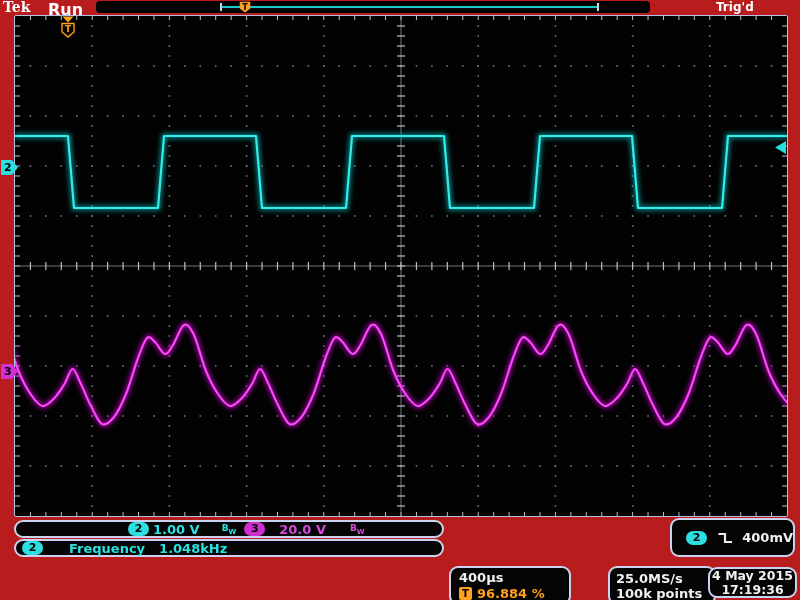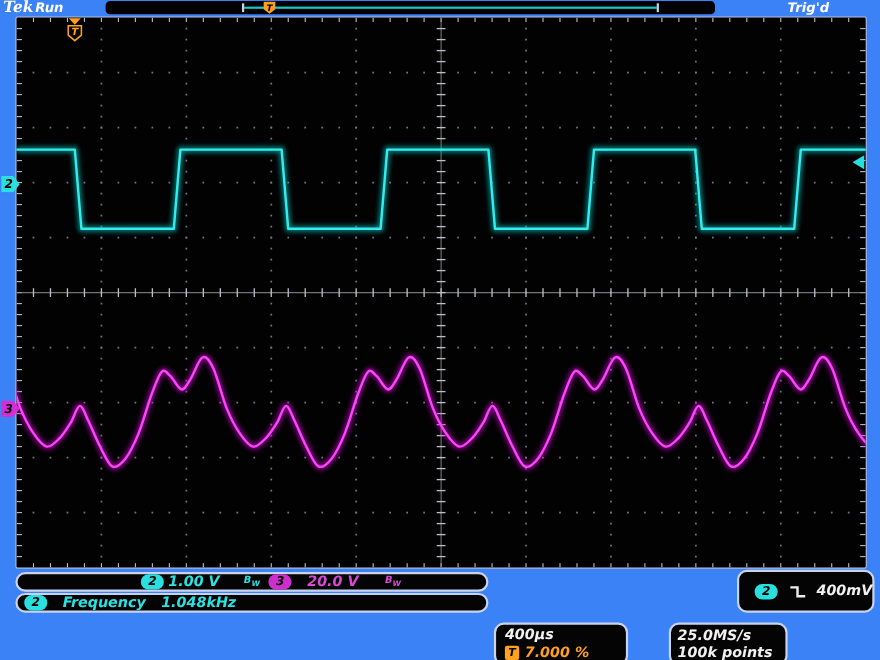--- a/index.html
+++ b/index.html
@@ -1,21 +1,21 @@
 <!DOCTYPE html>
 <html><head>
 <meta charset="utf-8">
 <style>
   html,body{margin:0;padding:0;background:#222;}
-  #screen{position:relative;width:800px;height:600px;background:#3b82f6;overflow:hidden;
-          font-family:"DejaVu Sans","Liberation Sans",sans-serif;font-style:italic;}
+  #screen{position:relative;width:800px;height:600px;background:#b91c1c;overflow:hidden;
+          font-family:"DejaVu Sans","Liberation Sans",sans-serif;}
   
   .tek-logo{position:absolute;left:3px;top:-1px;font-family:"DejaVu Serif","Liberation Serif",serif;
             font-weight:bold;font-size:14px;color:#fff;}
-  .acq-status{position:absolute;left:32px;top:0px;font-size:12px;font-weight:bold;color:#fff;}
+  .acq-status{position:absolute;left:48px;top:0px;font-size:16px;font-weight:bold;color:#fff;}
   .trig-status{position:absolute;left:716px;top:0px;font-size:12px;font-weight:bold;color:#fff;}
   .record-bar{position:absolute;left:96px;top:1px;width:554px;height:12px;background:#010101;border-radius:4px;}
   .rec-line{position:absolute;top:5px;height:2px;background:#17c9c9;}
   .rec-bracket{position:absolute;top:2px;width:2px;height:8px;background:#c9d2e8;}
   .rec-t{position:absolute;top:0px;}
   
   .graticule{position:absolute;left:14px;top:15px;width:772px;height:500px;background:#020202;
              border:1px solid #b4c0e4;border-radius:2px;}
   .graticule svg{position:absolute;left:0;top:0;}
   
@@ -1178,39 +1178,43 @@
     <span class="badge badge-ch2" style="margin-left:112px">2</span>
     <span class="txt cyan" style="margin-left:4px">1.00 V</span>
     <span class="bw cyan" style="margin-left:22px"><span>B</span><sub>W</sub></span>
     <span class="badge badge-ch3" style="margin-left:8px">3</span>
     <span class="txt mag" style="margin-left:14px">20.0 V</span>
     <span class="bw mag" style="margin-left:24px"><span>B</span><sub>W</sub></span>
   </div>
 
   <div class="bar meas-bar">
     <span class="badge badge-ch2" style="margin-left:6px">2</span>
-    <span class="txt cyan" style="margin-left:14px">Frequency</span>
+    <span class="txt cyan" style="margin-left:26px">Frequency</span>
     <span class="txt cyan" style="margin-left:14px">1.048kHz</span>
   </div>
 
   <div class="bar two-line horiz-box">
     <span class="txt white" style="margin-left:2px">400µs</span>
     <span class="line" style="margin-left:2px;margin-top:1px">
       <span class="t-icon">T</span>
-      <span class="txt orange" style="margin-left:5px">7.000 %</span>
+      <span class="txt orange" style="margin-left:5px">96.884 %</span>
     </span>
   </div>
 
   <div class="bar two-line acq-box">
     <span class="txt white">25.0MS/s</span>
     <span class="txt white">100k points</span>
   </div>
 
   <div class="bar trigger-box">
     <span class="badge badge-ch2">2</span>
     <svg width="18" height="14" style="margin-left:10px">
       <path d="M1.5,3 H8 V11 H16.5" stroke="#ececec" stroke-width="2.2" fill="none"></path>
     </svg>
     <span class="txt white" style="margin-left:10px">400mV</span>
   </div>
 
+  <div class="bar dt-box">
+    <span class="txt white" style="font-size:12.5px">4 May 2015</span>
+    <span class="txt white" style="font-size:12.5px">17:19:36</span>
+  </div>
 
 </div>
 
 </body></html>

